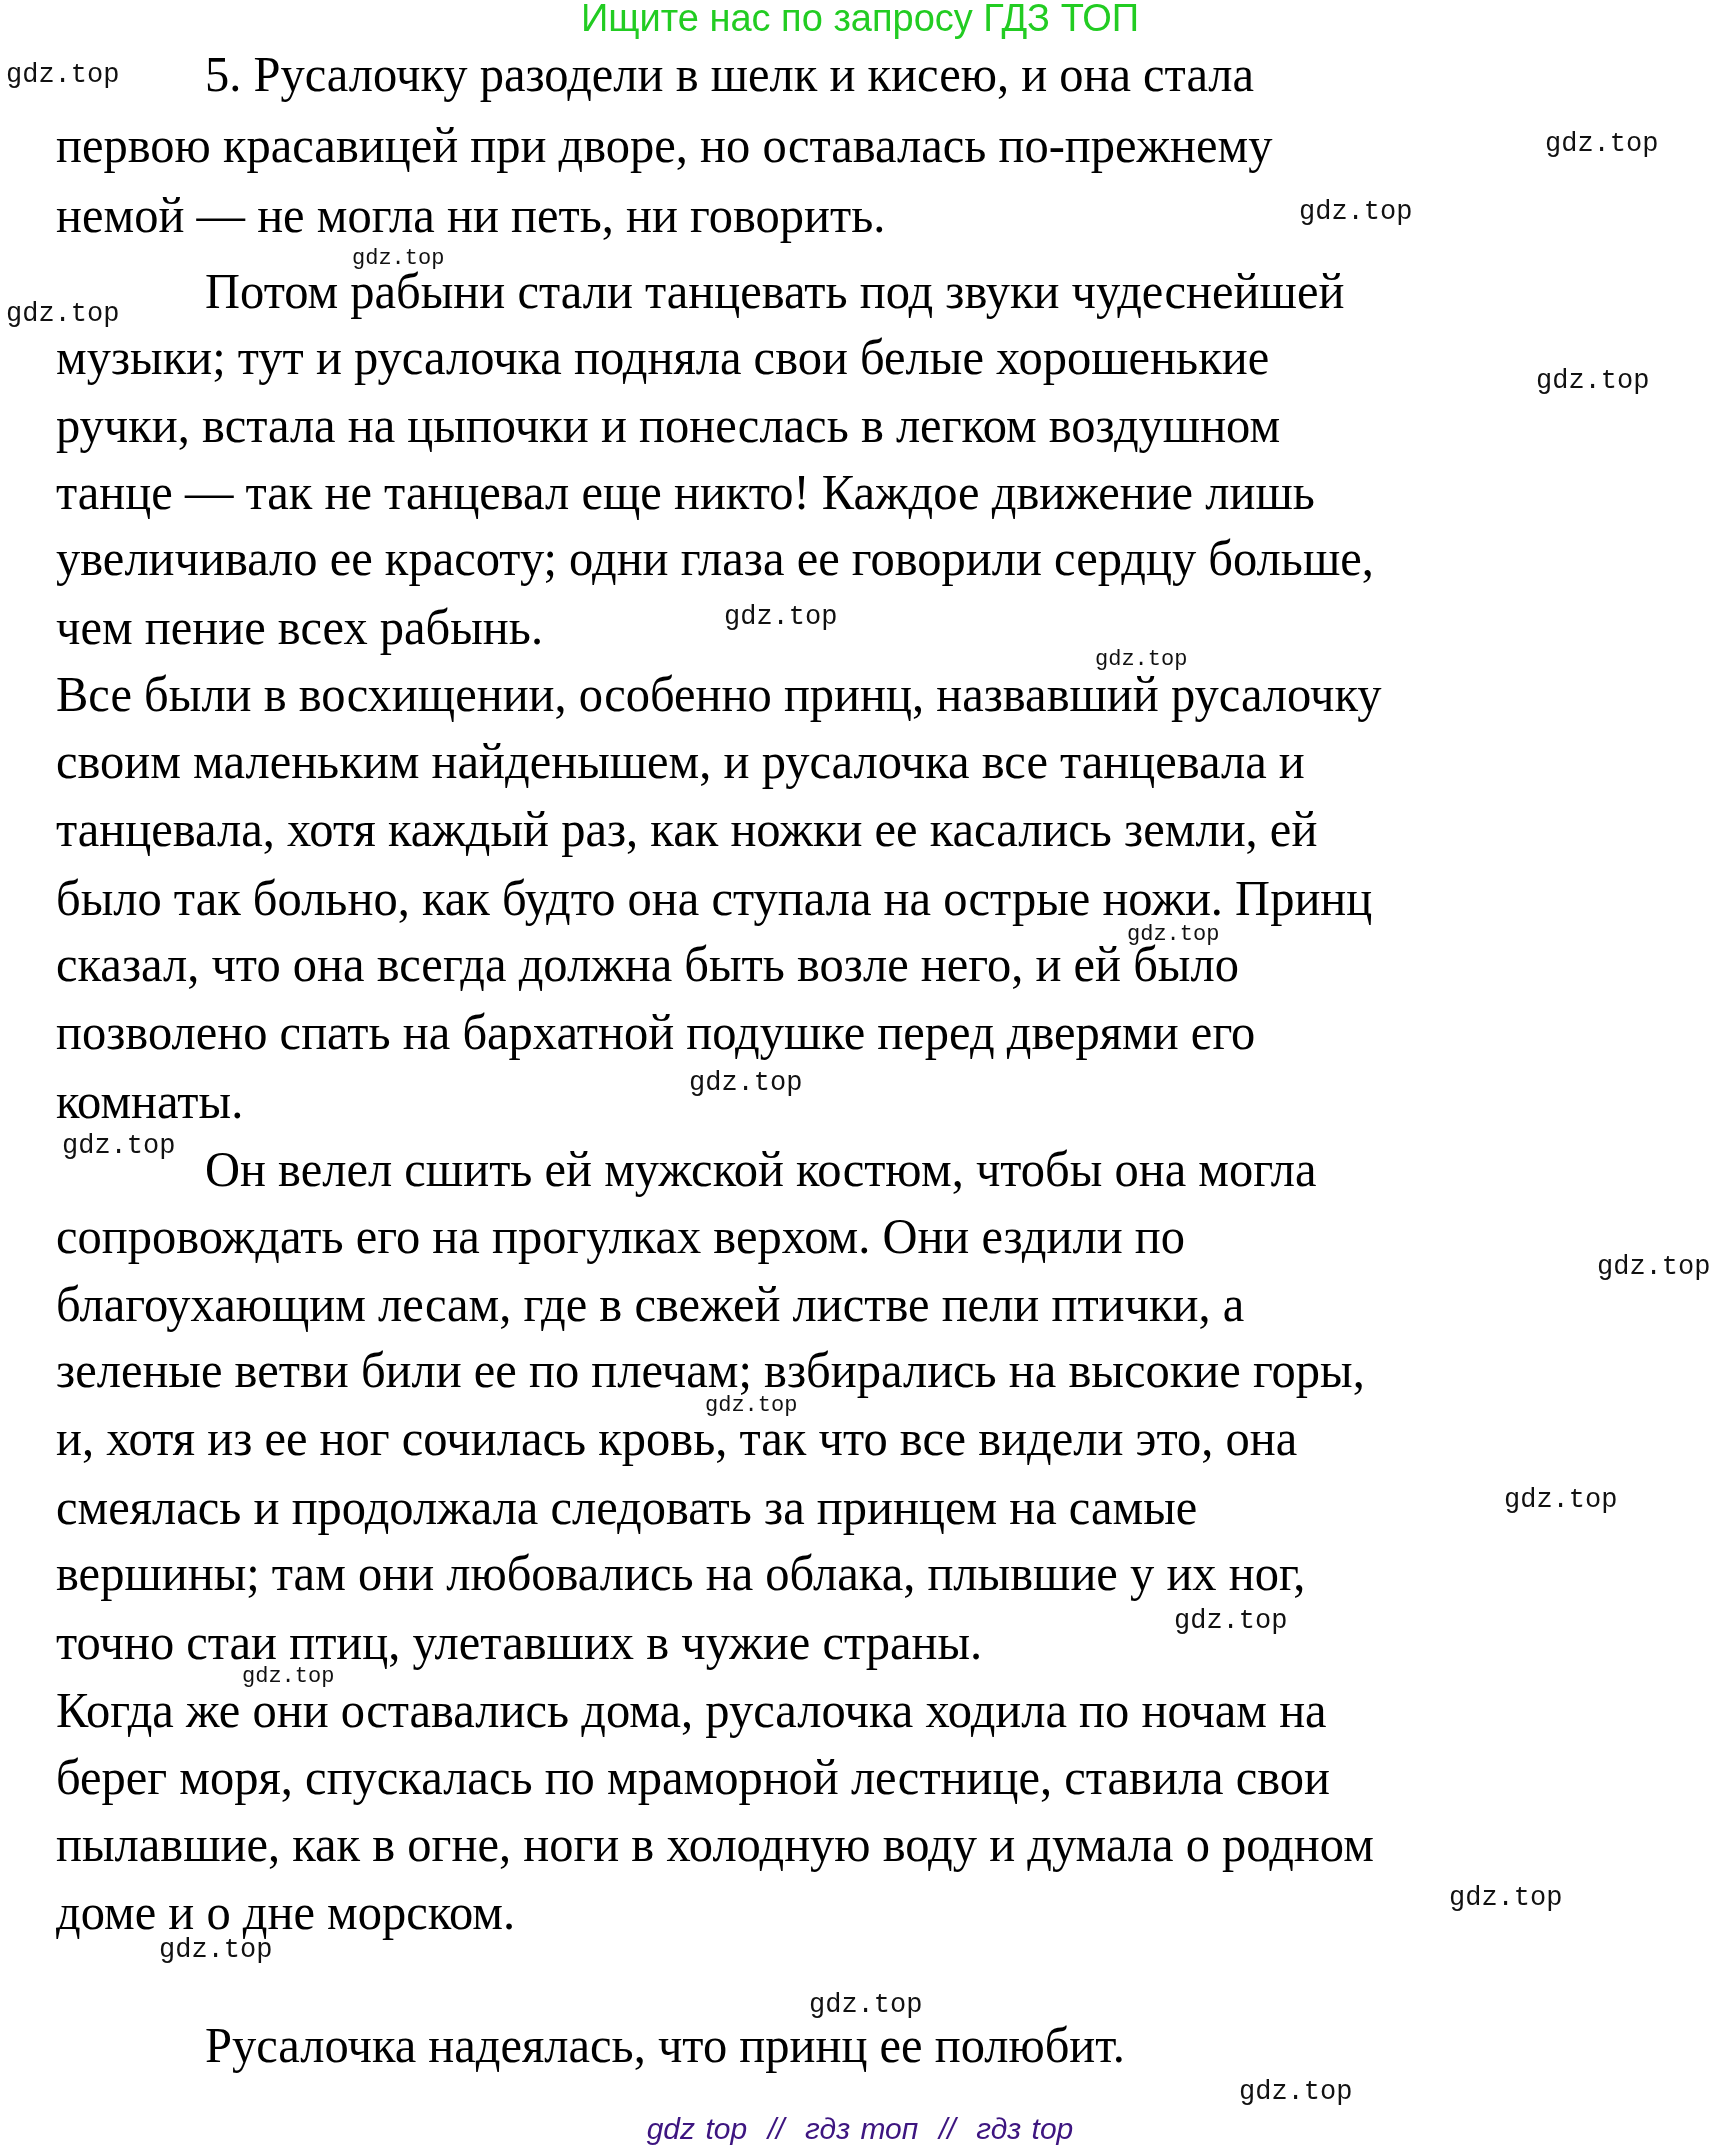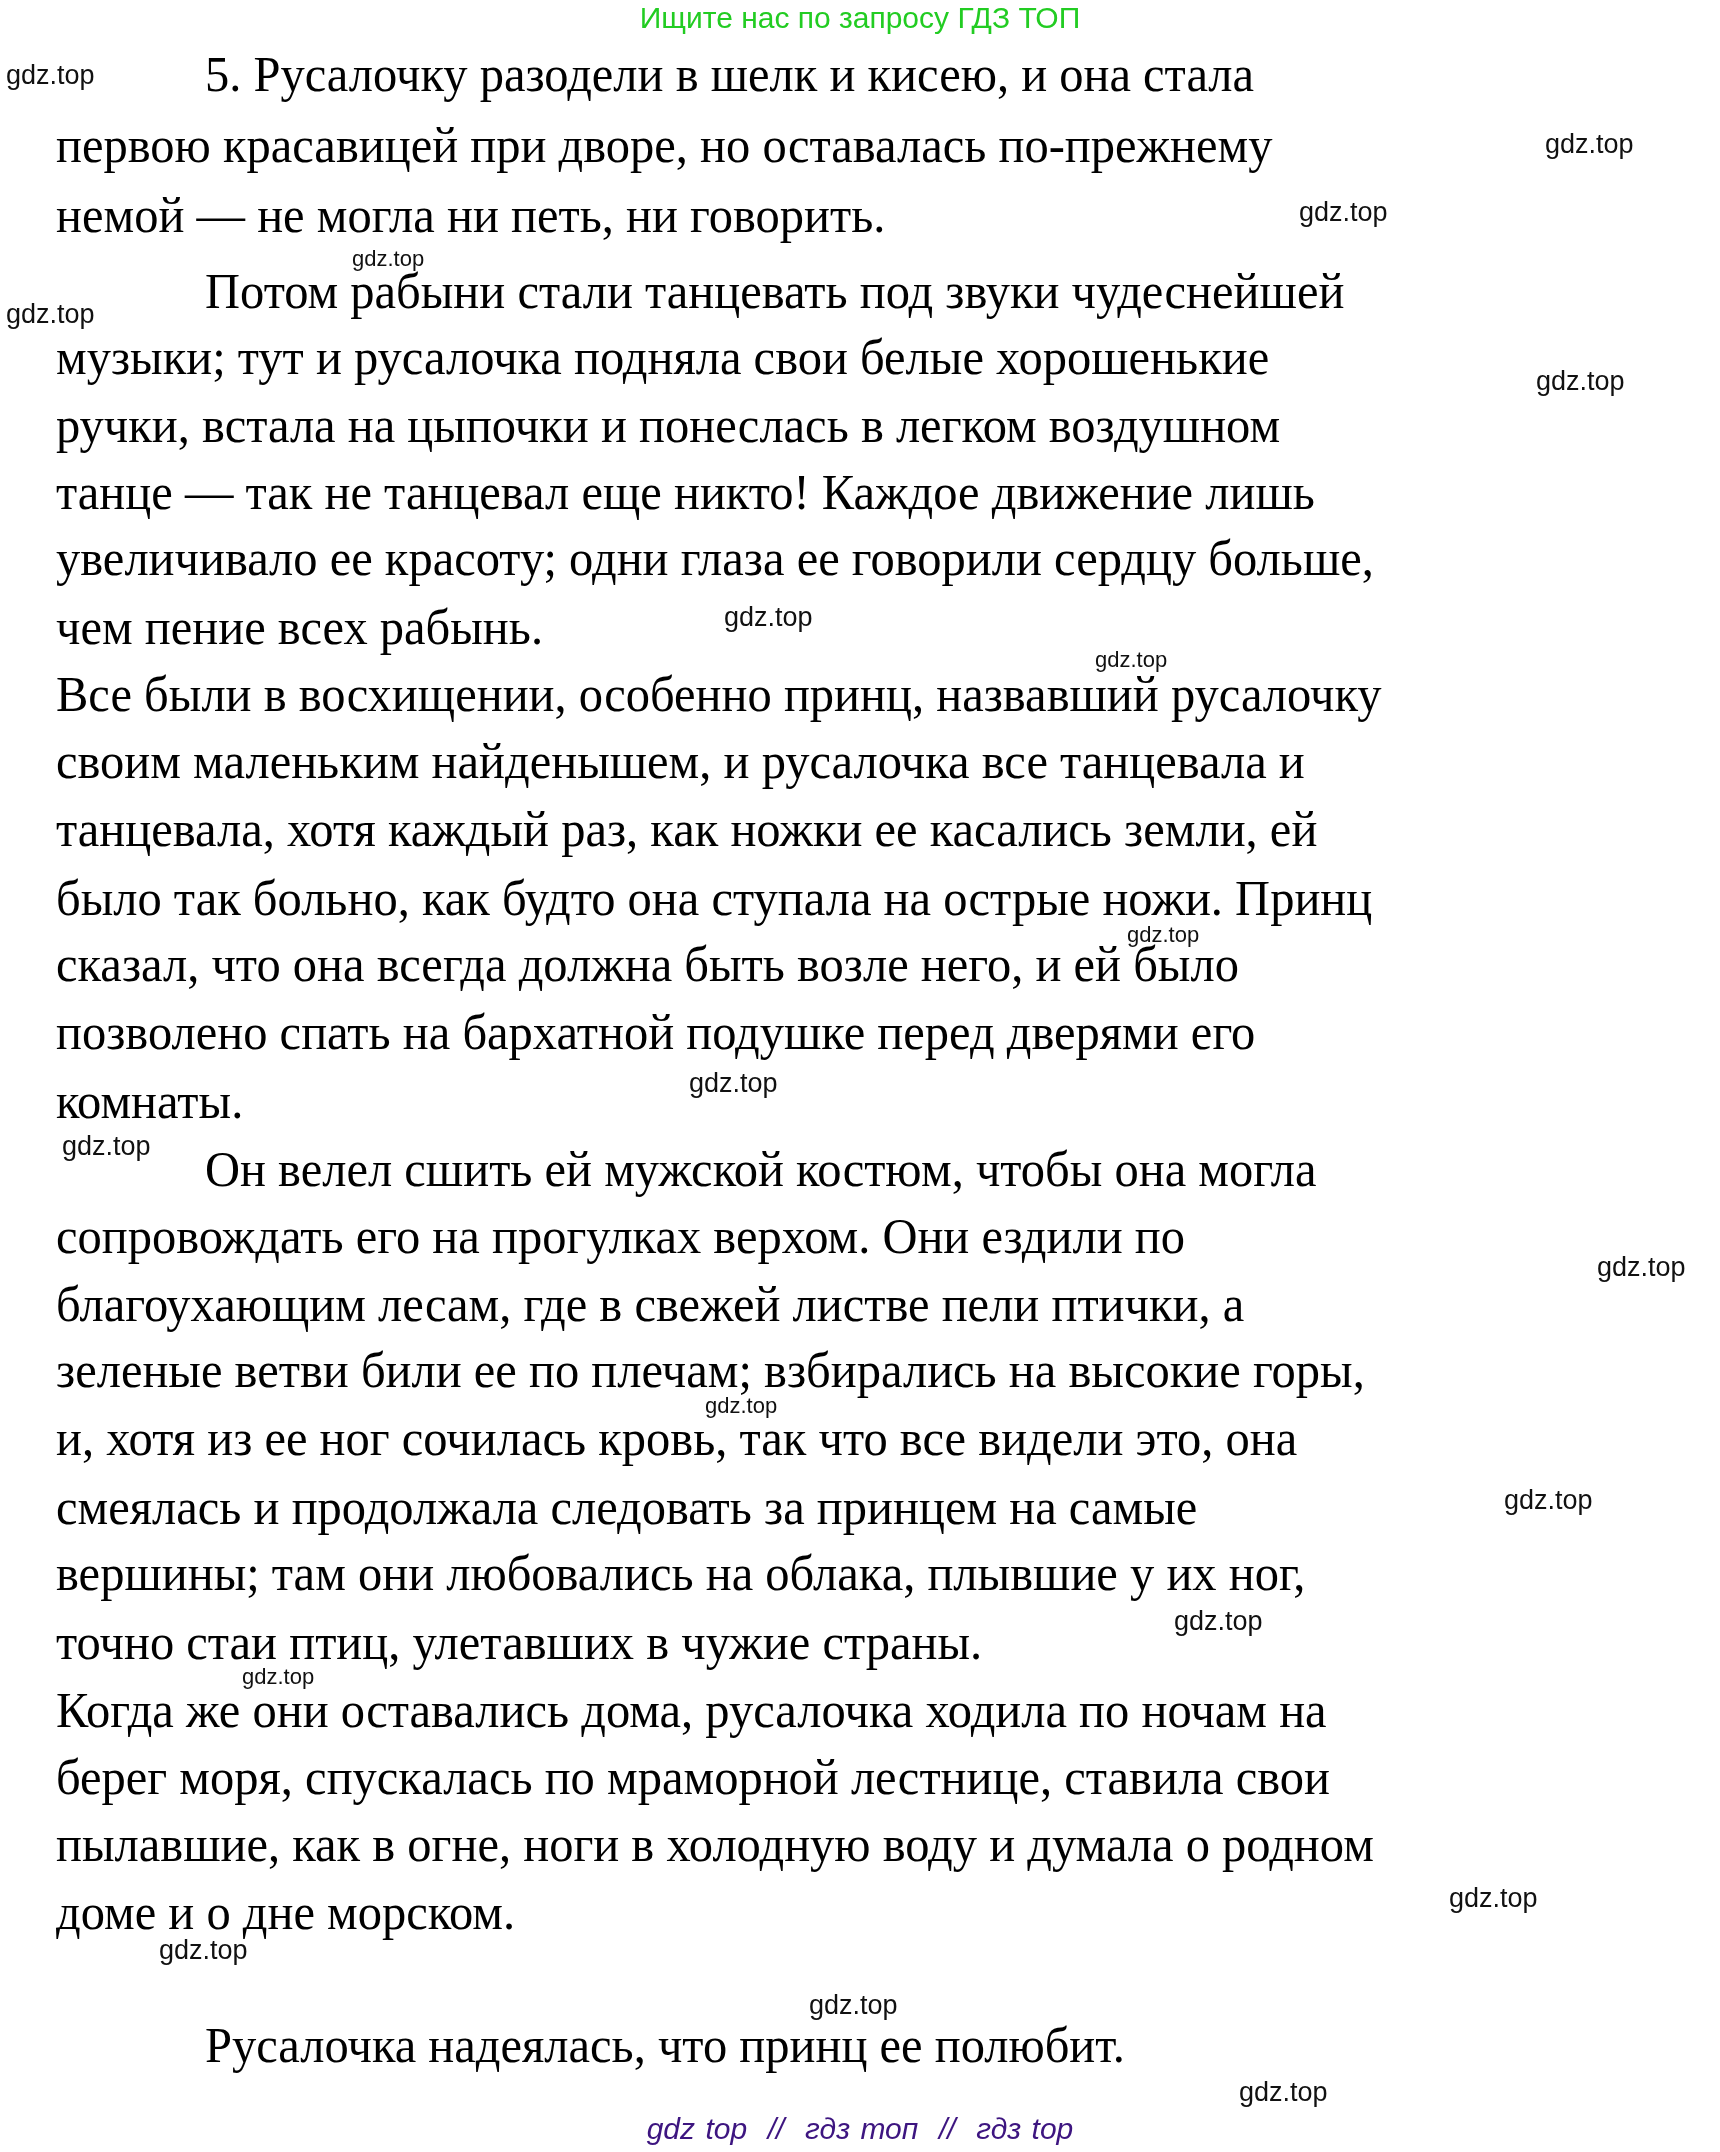--- a/index.html
+++ b/index.html
@@ -13,38 +13,38 @@
       position: relative;
       overflow: hidden;
     }
     .header {
       position: absolute;
       left: 0;
       top: 0;
       width: 1720px;
       text-align: center;
       font-family: "Liberation Sans", sans-serif;
-      font-size: 30px;
+      font-size: 38px;
       line-height: 36px;
       color: #22cc22;
     }
     .line {
       position: absolute;
       left: 56px;
       font-family: "Liberation Serif", serif;
       font-size: 50px;
       line-height: 60px;
       color: #000000;
       white-space: nowrap;
       transform: scaleX(0.97);
       transform-origin: left center;
     }
     .wm {
       position: absolute;
-      font-family: Liberation Sans, sans-serif;
+      font-family: Liberation Mono, monospace;
       font-size: 27px;
       line-height: 30px;
       color: #111111;
       white-space: nowrap;
     }
     .footer {
       position: absolute;
       left: 0;
       top: 2111px;
       width: 1720px;

